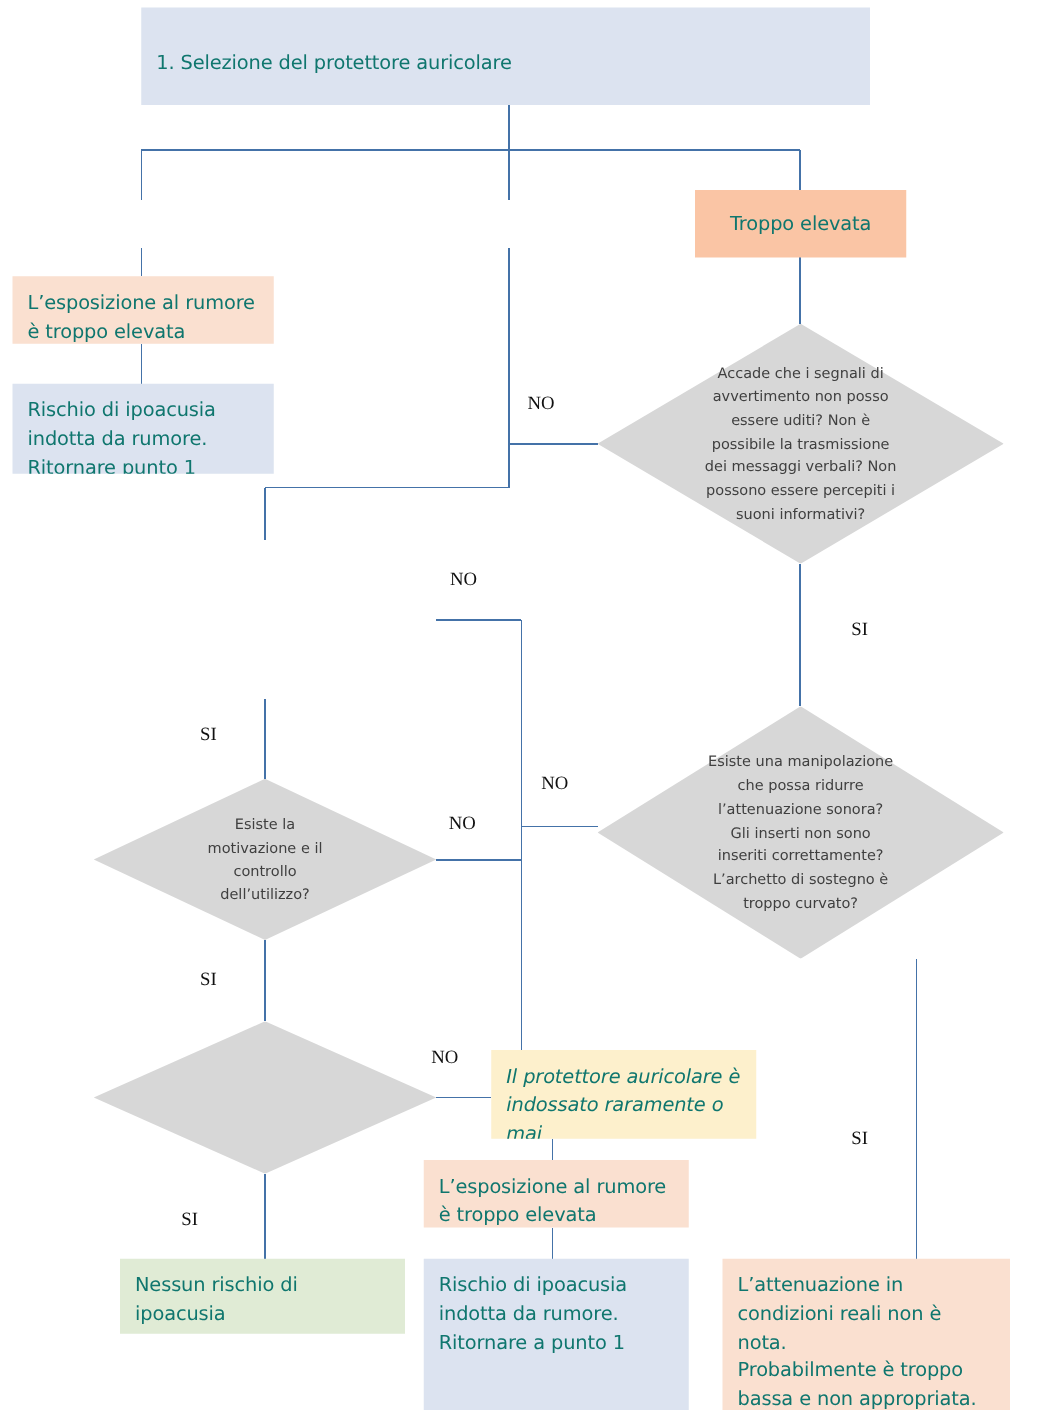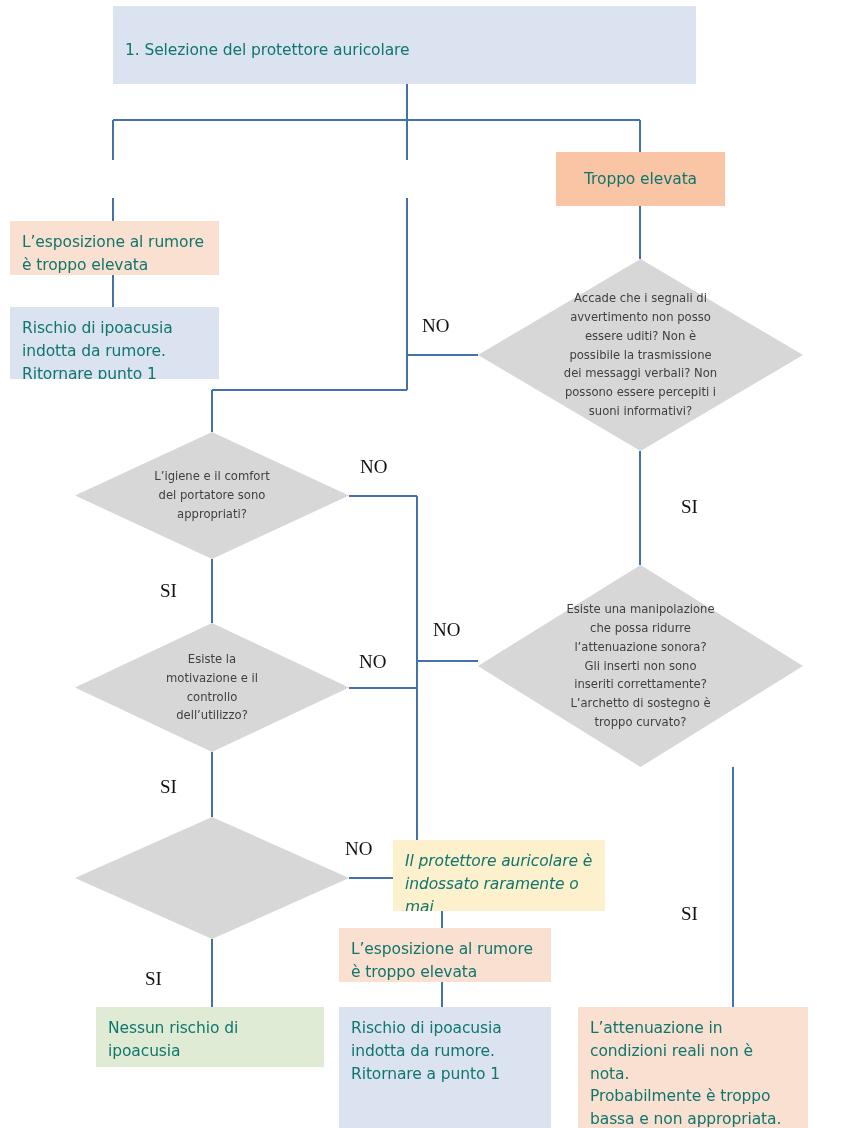--- a/index.html
+++ b/index.html
@@ -74,21 +74,21 @@
     text-align: center;
     font-size: 11.6px;
     line-height: 1.62;
     color: #3f3f3f;
     white-space: pre-line;
     padding: 0 8px;
   }
   .edge-label {
     position: absolute;
     font-family: "Liberation Serif", serif;
-    font-size: 19px;
+    font-size: 15px;
     color: #111111;
     white-space: nowrap;
   }
 </style>
 </head>
 <body>
 
 <div id="canvas">
 
   <svg id="wires" viewBox="0 0 841 1128">
@@ -167,26 +167,20 @@
     <div class="shape"></div>
     <div class="txt">Accade che i segnali di
 avvertimento non posso
 essere uditi? Non è
 possibile la trasmissione
 dei messaggi verbali? Non
 possono essere percepiti i
 suoni informativi?</div>
   </div>
 
-  <div class="diamond" style="left:75px; top:432px; width:274px; height:127px;">
-    <div class="shape"></div>
-    <div class="txt">L’igiene e il comfort
-del portatore sono
-appropriati?</div>
-  </div>
 
   <div class="diamond" style="left:75px; top:623px; width:274px; height:129px;">
     <div class="shape"></div>
     <div class="txt">Esiste la
 motivazione e il
 controllo
 dell’utilizzo?</div>
   </div>
 
   <div class="diamond" style="left:75px; top:817px; width:274px; height:122px;">

